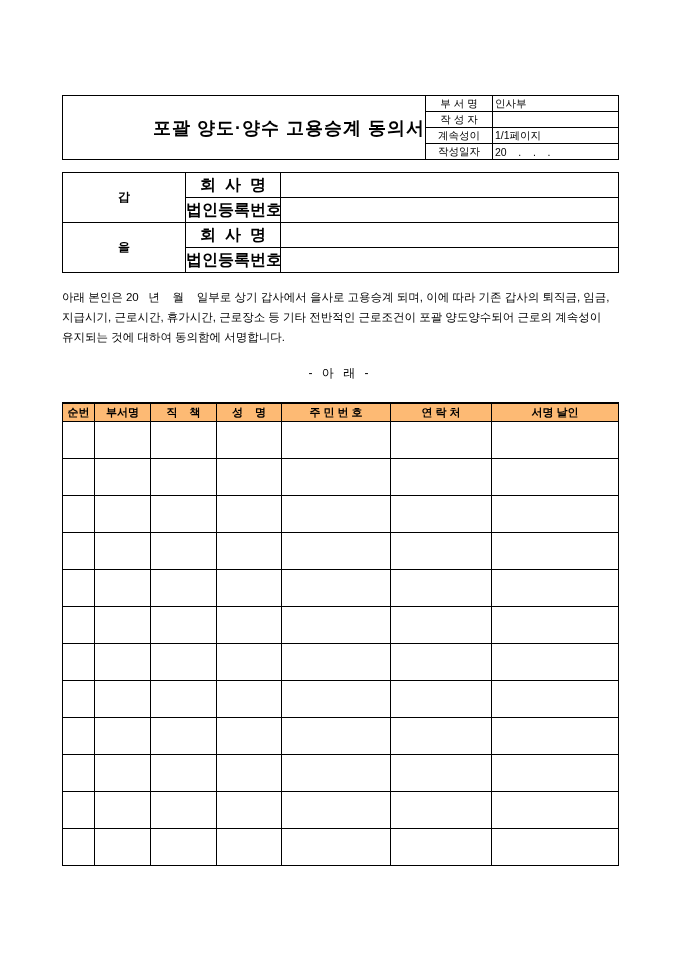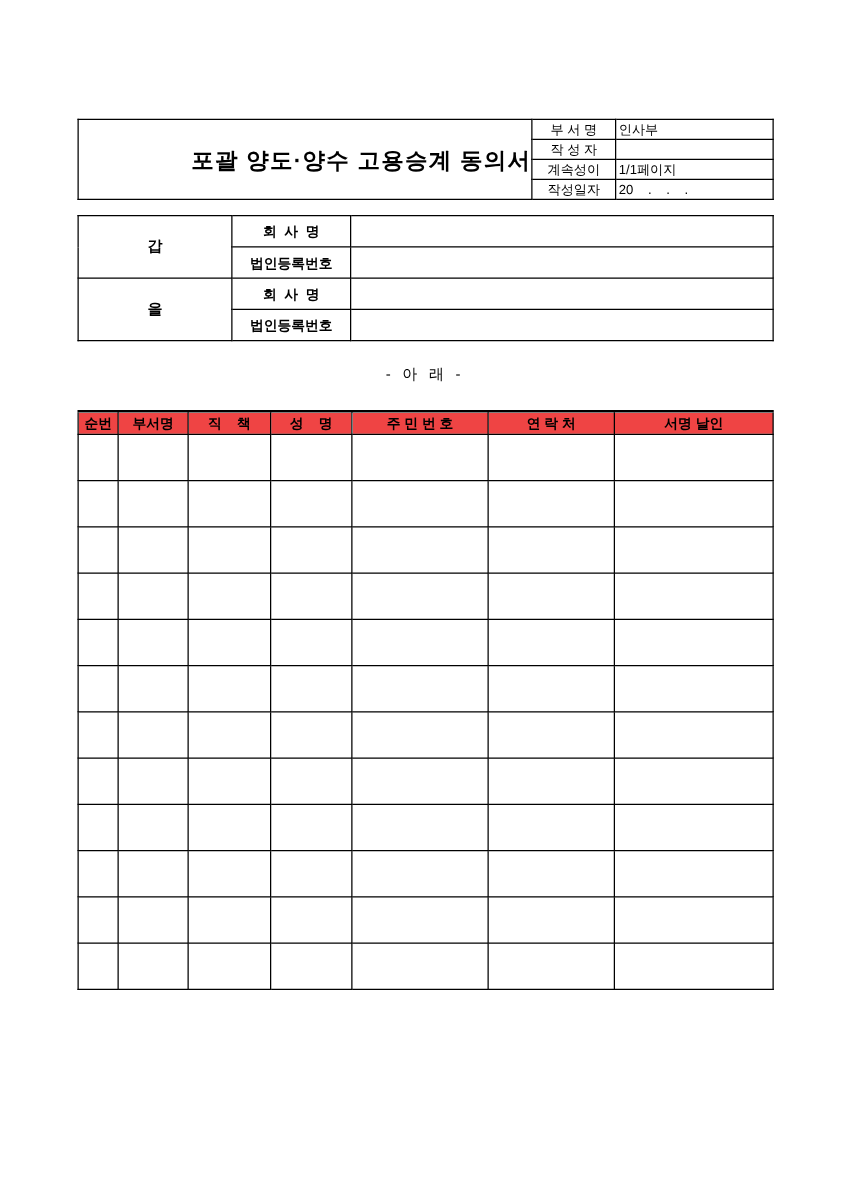--- a/index.html
+++ b/index.html
@@ -51,21 +51,21 @@
     width: 123px;
     text-align: center;
     vertical-align: middle;
     font-size: 12px;
     font-weight: bold;
   }
   .party-label {
     width: 95px;
     text-align: center;
     vertical-align: middle;
-    font-size: 11px;
+    font-size: 16px;
     font-weight: bold;
     white-space: pre;
   }
   .party-value { width: 338px; }
 
   
   .body-text {
     margin-top: 14px;
     width: 556px;
     font-size: 11.5px;
@@ -86,21 +86,21 @@
 
   
   .roster-table { margin-top: 20px; border-top: 2px solid #000; }
   .roster-table th {
     height: 18px;
     font-size: 11px;
     font-weight: bold;
     text-align: center;
     vertical-align: middle;
     white-space: pre;
-    background: #ef4444;
+    background: #fdba74;
   }
   .roster-table td { height: 37px; }
   col.c0 { width: 32px; }
   col.c1 { width: 56px; }
   col.c2 { width: 66px; }
   col.c3 { width: 65px; }
   col.c4 { width: 109px; }
   col.c5 { width: 101px; }
   col.c6 { width: 127px; }
 </style>
@@ -147,20 +147,21 @@
         <td class="party-label">회  사  명</td>
         <td class="party-value"></td>
       </tr>
       <tr>
         <td class="party-label">법인등록번호</td>
         <td class="party-value"></td>
       </tr>
     </tbody>
   </table>
 
+  <div class="body-text">아래 본인은 20   년    월    일부로 상기 갑사에서 을사로 고용승계 되며, 이에 따라 기존 갑사의 퇴직금, 임금, 지급시기, 근로시간, 휴가시간, 근로장소 등 기타 전반적인 근로조건이 포괄 양도양수되어 근로의 계속성이 유지되는 것에 대하여 동의함에 서명합니다.</div>
 
   <div class="below-heading">- 아  래 -</div>
 
   <table class="roster-table">
     <colgroup>
       <col class="c0">
         <col class="c1">
         <col class="c2">
         <col class="c3">
         <col class="c4">

